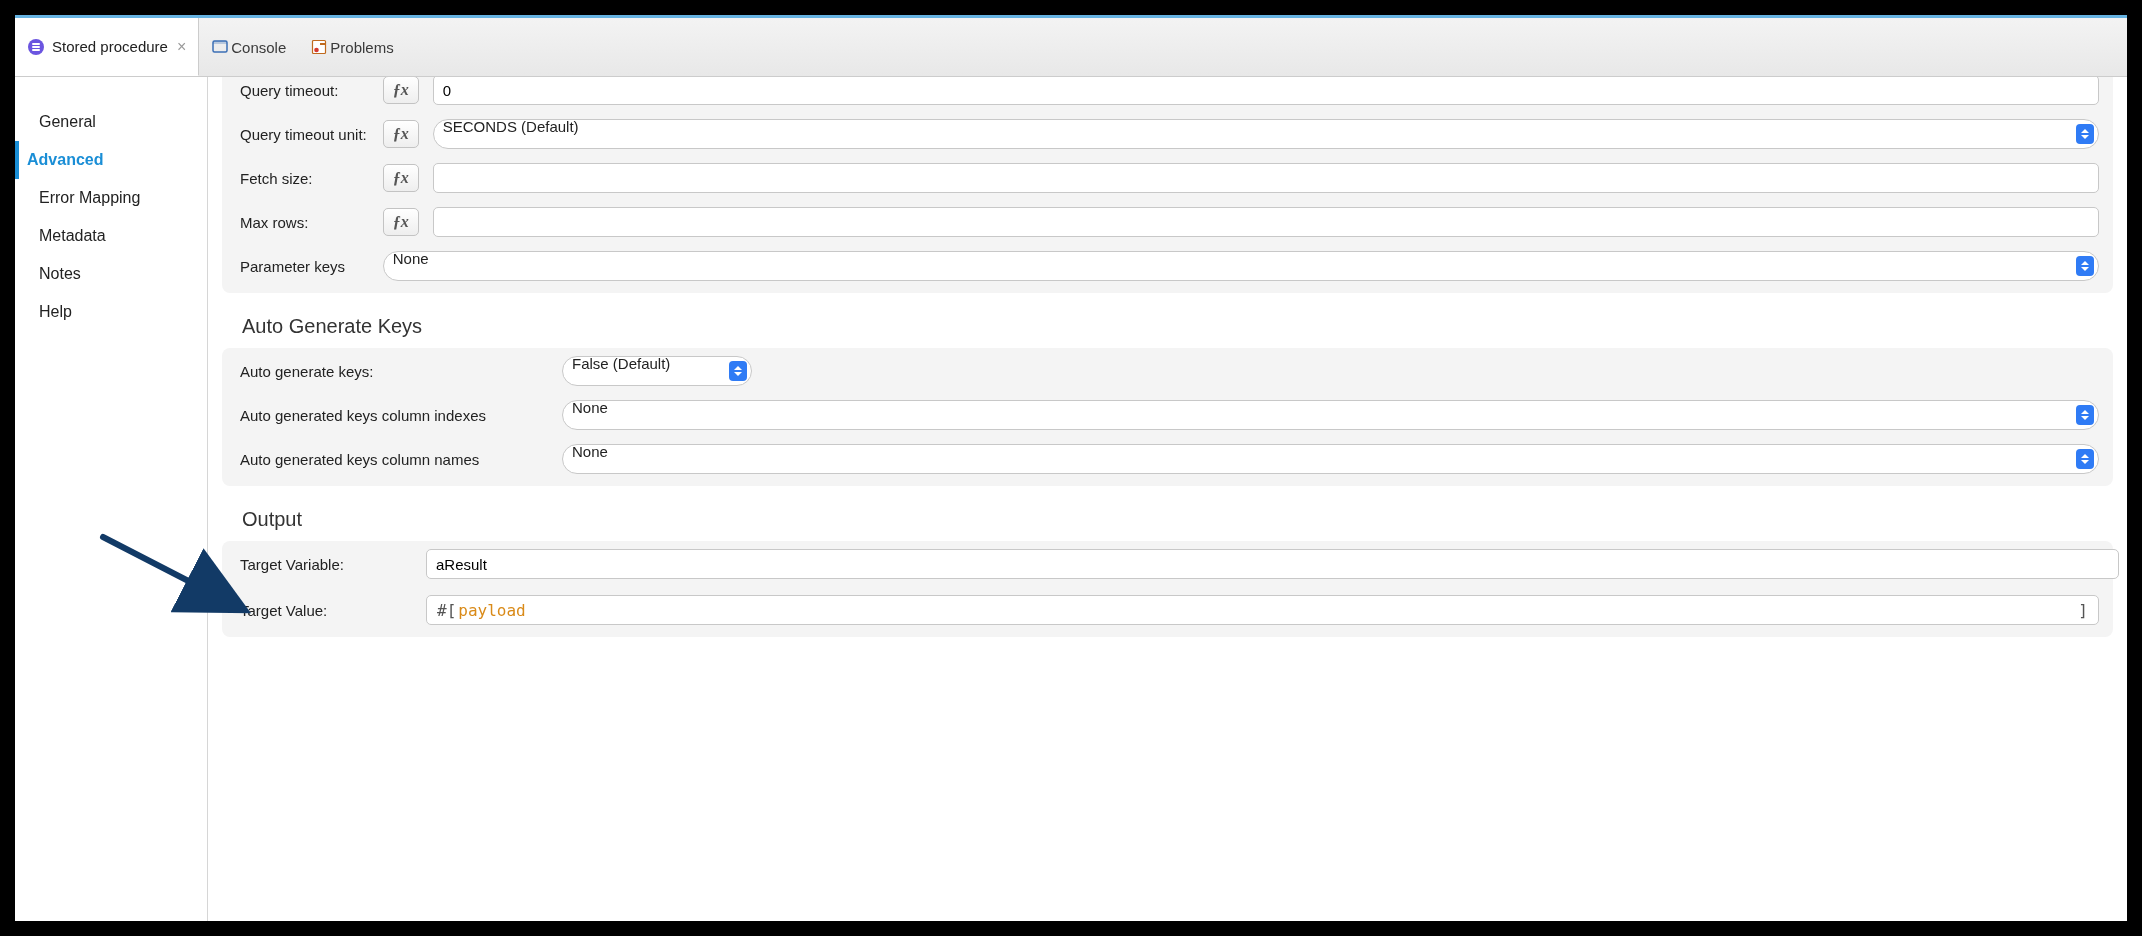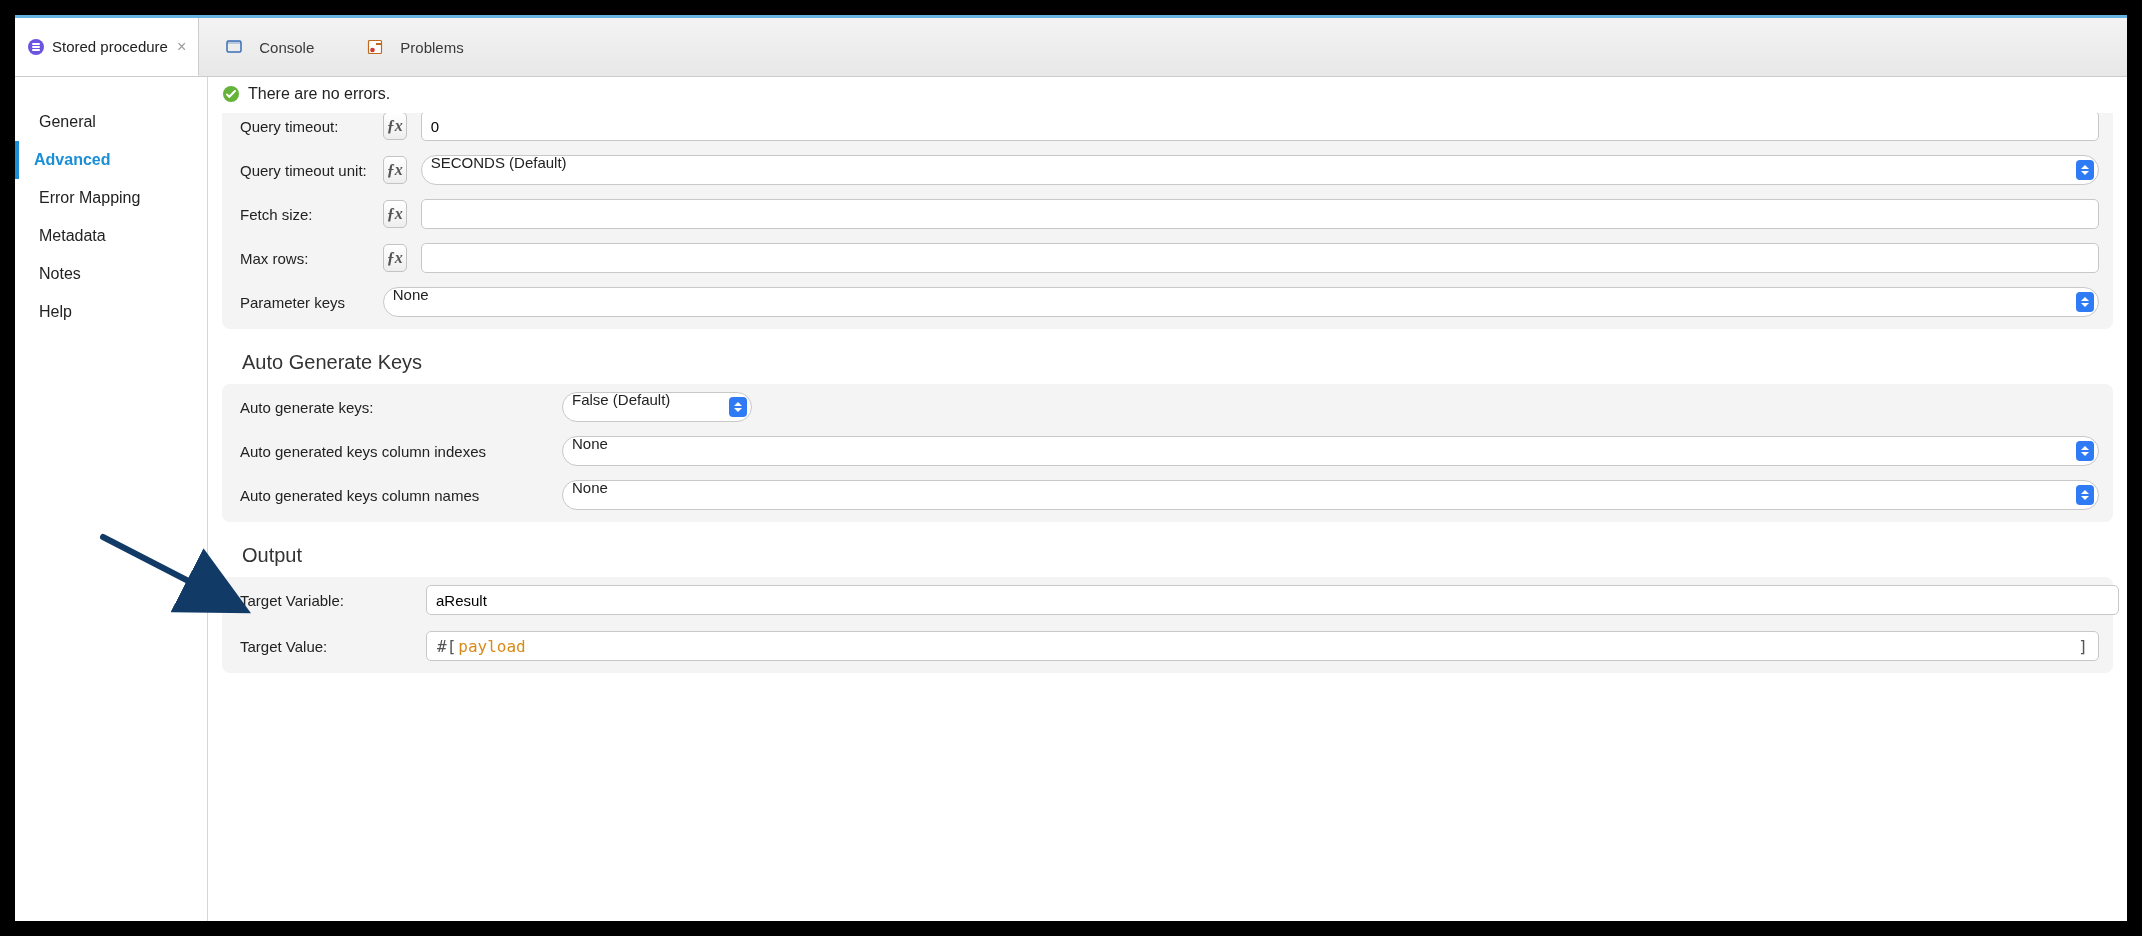--- a/index.html
+++ b/index.html
@@ -36,22 +36,22 @@
     padding: 0 12px;
     background: #fff;
     border-right: 1px solid #ccc;
     border-bottom: 1px solid #fff;
     position: relative;
   }
   .filetab .close {
     color:#9a9a9a; font-size:16px; margin-left:2px;
   }
   .tool {
-    display:flex; align-items:center; gap:16px;
-    padding:0 26px;
+    display:flex; align-items:center; gap:2px;
+    padding:0 12px;
     color:#3a3a3a;
   }
   
   .ico { width:18px; height:18px; display:inline-flex; align-items:center; justify-content:center; }
   .ico svg { width:100%; height:100%; }
   
   .content {
     flex:1; display:flex; min-height:0;
     background:#fff;
   }
@@ -63,21 +63,21 @@
   }
   .sidebar .it {
     padding:10px 0 10px 24px;
     font-size:16px;
     cursor:pointer;
   }
   .sidebar .it.active {
     color:#1a8ed6;
     font-weight:600;
     border-left:4px solid #1a8ed6;
-    padding-left:15px;
+    padding-left:8px;
   }
   .main {
     flex:1; min-width:0;
     display:flex; flex-direction:column;
     background:#fff;
     overflow:hidden;
   }
   .status {
     display:flex; align-items:center; gap:8px;
     padding:8px 14px 10px 14px;
@@ -99,21 +99,21 @@
     row-gap:14px;
     align-items:center;
   }
   .section-title {
     font-size:20px; color:#333; margin:0 4px 10px 20px;
   }
   label.fld {
     font-size:15px; color:#222; padding-right:2px; padding-left:4px;
   }
   .fx {
-    width:24px; height:28px;
+    width:36px; height:28px;
     border:1px solid #c3c3c3; background:linear-gradient(#fff,#eee);
     border-radius:5px;
     display:flex; align-items:center; justify-content:center;
     font-style:italic; font-family:"Times New Roman",serif;
     font-weight:bold; color:#555; font-size:16px;
     cursor:pointer;
   }
   .txt {
     width:100%;
     height:30px;
@@ -221,29 +221,20 @@
       <div class="it">General</div>
       <div class="it active">Advanced</div>
       <div class="it">Error Mapping</div>
       <div class="it">Metadata</div>
       <div class="it">Notes</div>
       <div class="it">Help</div>
     </div>
 
     <div class="main">
 
-      <div class="status">
-        <span class="ico">
-          <svg viewBox="0 0 18 18">
-              <circle cx="9" cy="9" r="8" fill="#65b33a"></circle>
-              <path d="M5 9.5l2.3 2.3L13 6" stroke="#fff" stroke-width="2" fill="none" stroke-linecap="round"></path>
-            </svg>
-        </span>
-        <span>There are no errors.</span>
-      </div>
 
       <div class="panel-wrap">
 
         <div class="panel" style="margin-top:-10px;">
           <label class="fld">Query timeout:</label>
           <div class="fx">ƒx</div>
           <input class="txt" value="0" style="">
 
           <label class="fld">Query timeout unit:</label>
           <div class="fx">ƒx</div>

